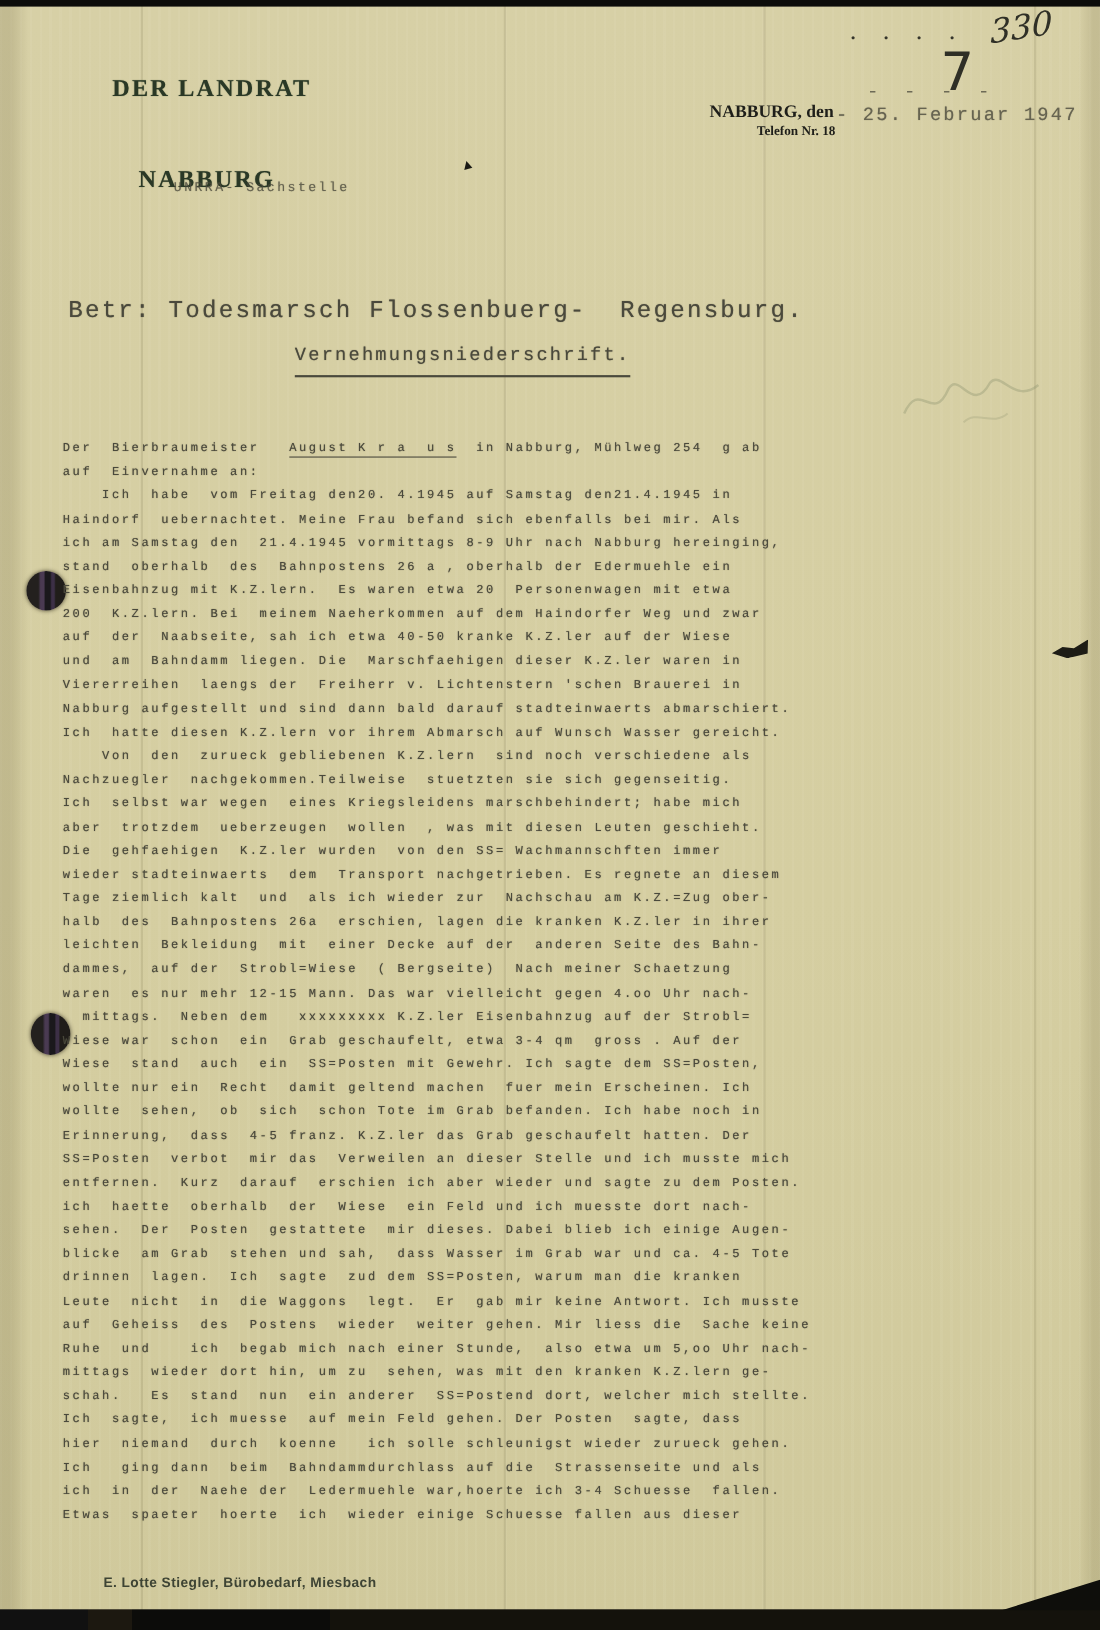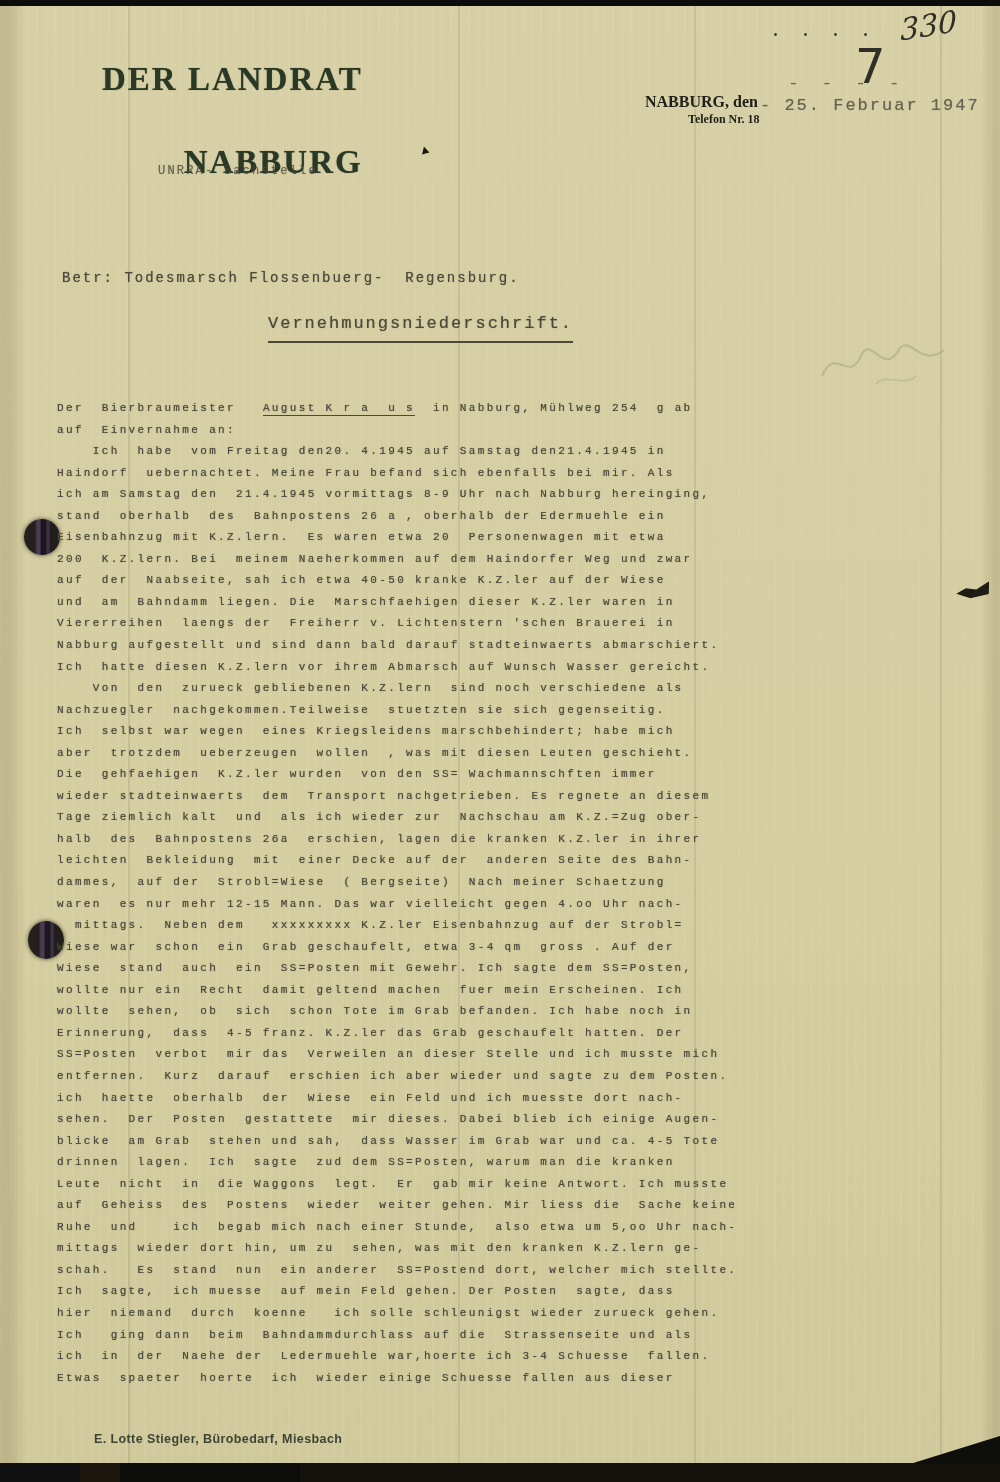--- a/index.html
+++ b/index.html
@@ -16,35 +16,35 @@
     background:linear-gradient(90deg,#111 0 8%, #1c1810 8% 12%, #0c0c0a 12% 30%, #14120c 30% 100%);}
   .corner-br{position:absolute;right:0;top:1430px;width:90px;height:34px;background:#0e0e0b;
     clip-path:polygon(100% 18%, 100% 100%, 0 100%);}
   .punch{position:absolute;border-radius:50%;
     background:linear-gradient(90deg,#23201e 0 30%, #4a3a52 36% 44%, #1a181c 48% 60%, #3c2f46 64% 70%, #201d1a 74% 100%);
     box-shadow:0 0 4px rgba(40,35,20,.8);}
   .blot{position:absolute;background:#1d1c15;}
   .typed{color:#4a493c;text-shadow:0 0 1px rgba(70,68,52,.65);}
   .faded{opacity:.8;}
   .letterhead{position:absolute;left:102px;top:60px;color:#2a3826;
-    font-family:"Liberation Serif", serif;font-weight:bold;font-size:33px;letter-spacing:2px;line-height:39px;
-    text-shadow:0 0 1px rgba(30,50,25,.6);text-align:right;}
+    font-family:"Liberation Serif", serif;font-weight:bold;font-size:22px;letter-spacing:2px;line-height:39px;
+    text-shadow:0 0 1px rgba(30,50,25,.6);}
   .letterhead .l2{padding-left:24px;margin-top:44px;}
   .hdr-print{position:absolute;left:645px;top:93px;color:#1f1f1a;font-family:"Liberation Serif", serif;}
   .hdr-print .place{font-weight:bold;font-size:16px;}
   .hdr-print .phone{font-weight:bold;font-size:12px;margin-top:1px;margin-left:43px;}
   .date{position:absolute;left:760px;top:96px;font-size:17px;letter-spacing:2px;font-family:Liberation Mono, monospace;}
   .hand{color:#2f2f26;font-family:"DejaVu Serif", serif;}
   .num330{position:absolute;left:900px;top:8px;font-size:30px;font-style:italic;transform:rotate(-9deg) skewX(-8deg);}
   .num7{position:absolute;left:855px;top:38px;font-size:48px;font-family:"DejaVu Sans",sans-serif;}
   .dotrow{position:absolute;left:772px;top:16px;font-size:22px;letter-spacing:8px;color:#35352b;}
   .dashrow{position:absolute;left:788px;top:74px;font-size:18px;letter-spacing:6px;color:#4a493c;opacity:.75;}
   .addressee{position:absolute;left:158px;top:164px;font-size:12px;letter-spacing:2.2px;}
   .arrowmark{position:absolute;left:421px;top:143px;color:#191914;font-size:13px;transform:rotate(-14deg);}
-  .subject{position:absolute;left:62px;top:270px;font-size:14px;letter-spacing:2px;white-space:pre;}
+  .subject{position:absolute;left:62px;top:270px;font-size:22px;letter-spacing:2px;white-space:pre;}
   .doc-title{position:absolute;left:268px;top:314px;font-size:17px;letter-spacing:2px;
     border-bottom:2px solid #4a493c;padding-bottom:8px;white-space:pre;}
   .squiggle{position:absolute;left:818px;top:332px;opacity:.55;}
   .body-block{position:absolute;left:57px;top:398px;width:930px;font-size:11px;
     letter-spacing:2.35px;line-height:21.55px;}
   .body-block .tline{white-space:pre;height:21.55px;overflow:visible;}
   .uname{border-bottom:1.5px solid #4a493c;padding-bottom:1px;}
   .footer{position:absolute;left:94px;top:1432px;font-family:"Liberation Sans",sans-serif;
     font-weight:bold;font-size:12.5px;color:#3e4434;letter-spacing:.4px;}
 </style>

